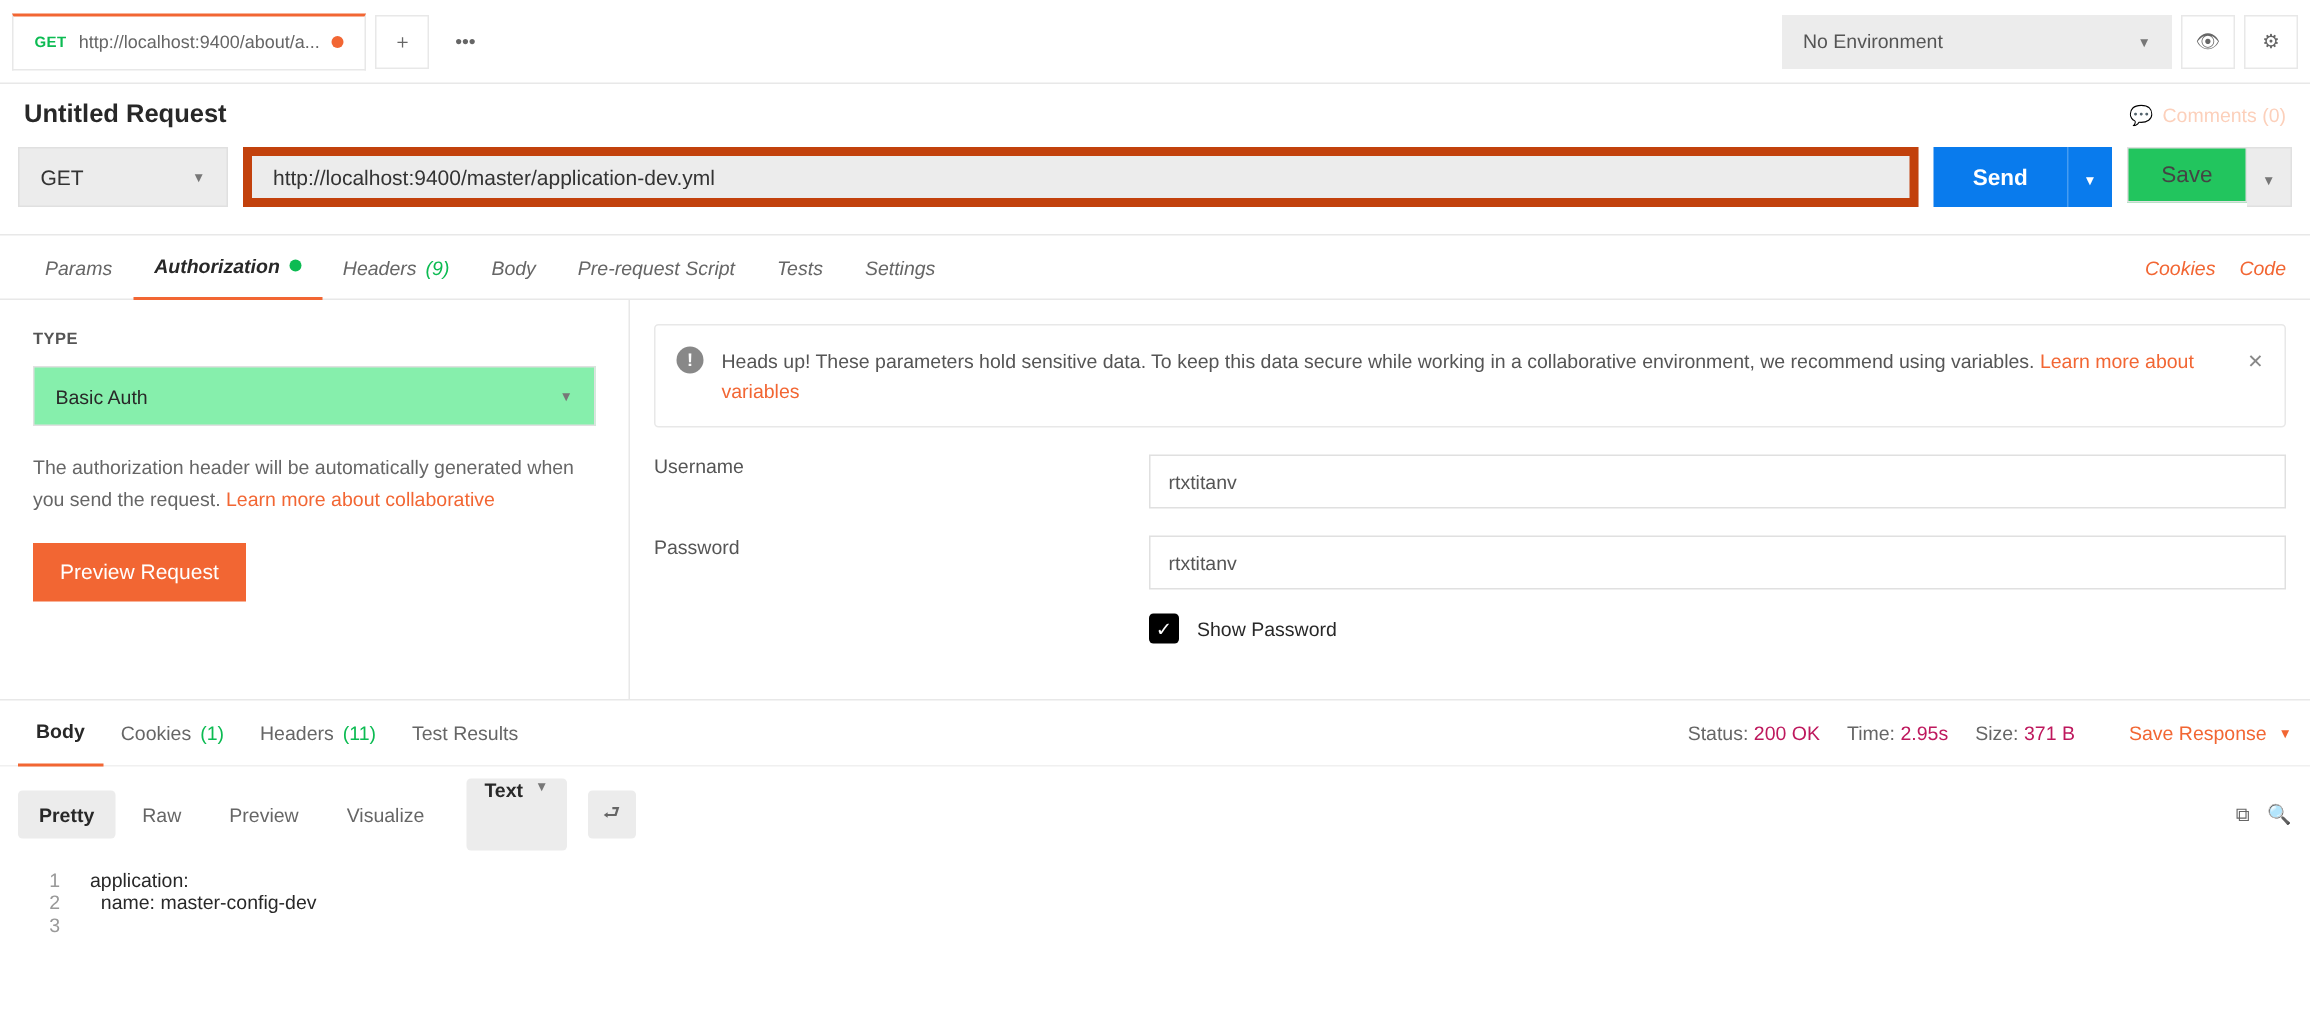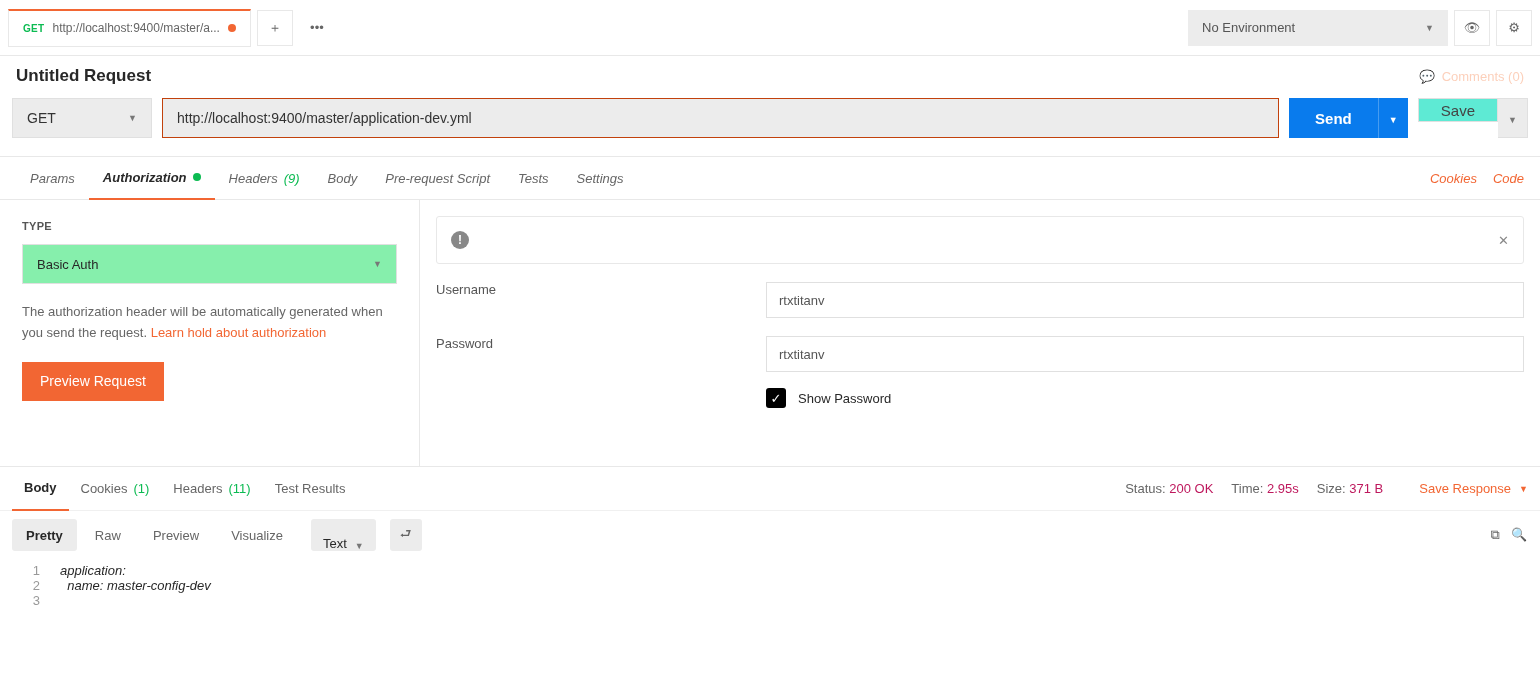--- a/index.html
+++ b/index.html
@@ -11,26 +11,26 @@
 .req-tab .ttl { color:#666; font-size:12px; max-width:170px; white-space:nowrap; overflow:hidden; text-overflow:ellipsis; }
 .dot-dirty { width:8px; height:8px; border-radius:50%; background:#F26633; }
 .icon-btn { width:36px; height:36px; display:flex; align-items:center; justify-content:center; border:1px solid #e8e8e8; background:#fff; color:#666; cursor:pointer; }
 .top-right { display:flex; align-items:center; gap:6px; margin-left:auto; }
 .env-sel { display:flex; align-items:center; justify-content:space-between; background:#ececec; color:#555; padding:0 14px; height:36px; width:260px; cursor:pointer; }
 .title-row { display:flex; align-items:center; justify-content:space-between; padding:10px 16px 12px; }
 .req-title { font-size:17px; font-weight:600; color:#282828; }
 .comments { color:#fcd0bb; display:flex; align-items:center; gap:6px; font-size:13px; }
 .url-row { display:flex; gap:10px; padding:0 12px 18px; }
 .method-sel { display:flex; align-items:center; justify-content:space-between; width:140px; background:#ececec; border:1px solid #e0e0e0; padding:0 14px; height:40px; color:#333; font-size:14px; cursor:pointer; }
-.url-input { flex:1; height:40px; background:#ececec; border:1px solid #c2410c; padding:0 14px; font-size:14px; color:#333; }
+.url-input { flex:1; height:40px; background:#ececec; border:6px solid #c2410c; padding:0 14px; font-size:14px; color:#333; }
 .send-grp { display:flex; }
 .send-btn { background:#097BED; color:#fff; border:none; height:40px; padding:0 26px; font-size:15px; font-weight:600; cursor:pointer; }
 .send-dd { background:#097BED; color:#fff; border:none; border-left:1px solid rgba(255,255,255,.25); height:40px; width:30px; cursor:pointer; }
 .save-grp { display:flex; }
-.save-btn { background:#5eead4; border:1px solid #e0e0e0; height:24px; padding:0 22px; font-size:15px; color:#444; cursor:pointer; }
+.save-btn { background:#22c55e; border:1px solid #e0e0e0; height:37px; padding:0 22px; font-size:15px; color:#444; cursor:pointer; }
 .save-dd { background:#ececec; border:1px solid #e0e0e0; border-left:none; height:40px; width:30px; cursor:pointer; color:#777; }
 .section-tabs { display:flex; align-items:center; padding:0 16px; border-top:1px solid #e8e8e8; border-bottom:1px solid #e8e8e8; height:44px;font-style:italic; }
 .section-tab { padding:0 14px; height:44px; display:flex; align-items:center; gap:6px; color:#666; cursor:pointer; font-size:13px; }
 .section-tab.active { color:#282828; font-weight:600; border-bottom:2px solid #F26633; }
 .green-dot { width:8px; height:8px; border-radius:50%; background:#0cbb52; }
 .count { color:#0cbb52; }
 .section-right { margin-left:auto; display:flex; gap:16px; }
 .link { color:#F26633; cursor:pointer; }
 .auth-area { display:flex; height:266px; }
 .auth-left { width:420px; border-right:1px solid #e8e8e8; padding:20px 22px; }
@@ -49,38 +49,38 @@
 .chk { width:20px; height:20px; background:#000; border-radius:3px; display:flex; align-items:center; justify-content:center; color:#fff; font-size:13px; cursor:pointer; }
 .resp-tabs { display:flex; align-items:center; height:44px; padding:0 12px; border-top:1px solid #e8e8e8; }
 .resp-tab { padding:0 12px; height:44px; display:flex; align-items:center; gap:6px; color:#666; cursor:pointer; font-size:13px; }
 .resp-tab.active { color:#282828; font-weight:600; border-bottom:2px solid #F26633; }
 .resp-stats { margin-left:auto; display:flex; gap:18px; font-size:13px; color:#666; align-items:center; }
 .resp-stats .val { color:#be185d; }
 .save-resp { color:#F26633; display:flex; align-items:center; gap:8px; cursor:pointer; margin-left:18px; }
 .view-row { display:flex; align-items:center; padding:8px 12px; gap:4px; border-top:1px solid #f0f0f0; }
 .view-btn { padding:0 14px; height:32px; display:flex; align-items:center; color:#666; cursor:pointer; font-size:13px; }
 .view-btn.active { background:#ececec; color:#282828; font-weight:600; border-radius:3px; }
-.fmt-sel { margin-left:10px; background:#ececec; height:32px; padding:0 12px; display:flex; align-items:flex-end; gap:8px; cursor:pointer; border-radius:3px; font-size:13px; }
+.fmt-sel { margin-left:10px; background:#ececec; height:48px; padding:0 12px; display:flex; align-items:flex-start; gap:8px; cursor:pointer; border-radius:3px; font-size:13px;font-weight:bold; }
 .wrap-btn { margin-left:10px; background:#ececec; width:32px; height:32px; display:flex; align-items:center; justify-content:center; cursor:pointer; border-radius:3px; color:#666; }
 .view-right { margin-left:auto; display:flex; gap:12px; color:#666; }
 .view-right span { cursor:pointer; }
 .editor { font-family:Consolas,Monaco,monospace; font-size:13px; padding:4px 0; }
 .editor-row { display:flex; }
 .ln { width:60px; text-align:right; padding-right:20px; color:#999; user-select:none; }
-.code { white-space:pre;font-style:italic; }
+.code { white-space:pre; }
 .caret { font-size:9px; color:#777; }
 </style>
 </head>
 <body>
 
 <div class="topbar">
   <div class="tabs-area">
     <div class="req-tab">
       <span class="method">GET</span>
-      <span class="ttl">http://localhost:9400/master/a...</span>
+      <span class="ttl">http://localhost:9400/about/a...</span>
       <span class="dot-dirty"></span>
     </div>
     <div class="icon-btn">
         <span>＋</span>
       </div>
     <div class="icon-btn" style="border:none">
         <span>•••</span>
       </div>
   </div>
   <div class="top-right">
@@ -142,27 +142,30 @@
 </div>
 
 <div class="auth-area">
   <div class="auth-left">
     <div class="type-lbl">TYPE</div>
     <div class="type-sel">
       <span>Basic Auth</span>
       <span class="caret">▼</span>
     </div>
     <div class="auth-help">
-      <span>The authorization header will be automatically generated when you send the request. </span><span class="link">Learn hold about authorization</span>
+      <span>The authorization header will be automatically generated when you send the request. </span><span class="link">Learn more about collaborative</span>
     </div>
     <button class="preview-btn">Preview Request</button>
   </div>
   <div class="auth-right">
     <div class="alert">
       <div class="info-ico">!</div>
+      <div>
+        <span>Heads up! These parameters hold sensitive data. To keep this data secure while working in a collaborative environment, we recommend using variables. </span><span class="link">Learn more about variables</span>
+      </div>
       <span class="close"><span>✕</span></span>
     </div>
     <div class="form-row">
       <div class="form-lbl">Username</div>
       <input class="form-input" value="rtxtitanv" style="">
     </div>
     <div class="form-row">
       <div class="form-lbl">Password</div>
       <input class="form-input" value="rtxtitanv" style="">
     </div>

